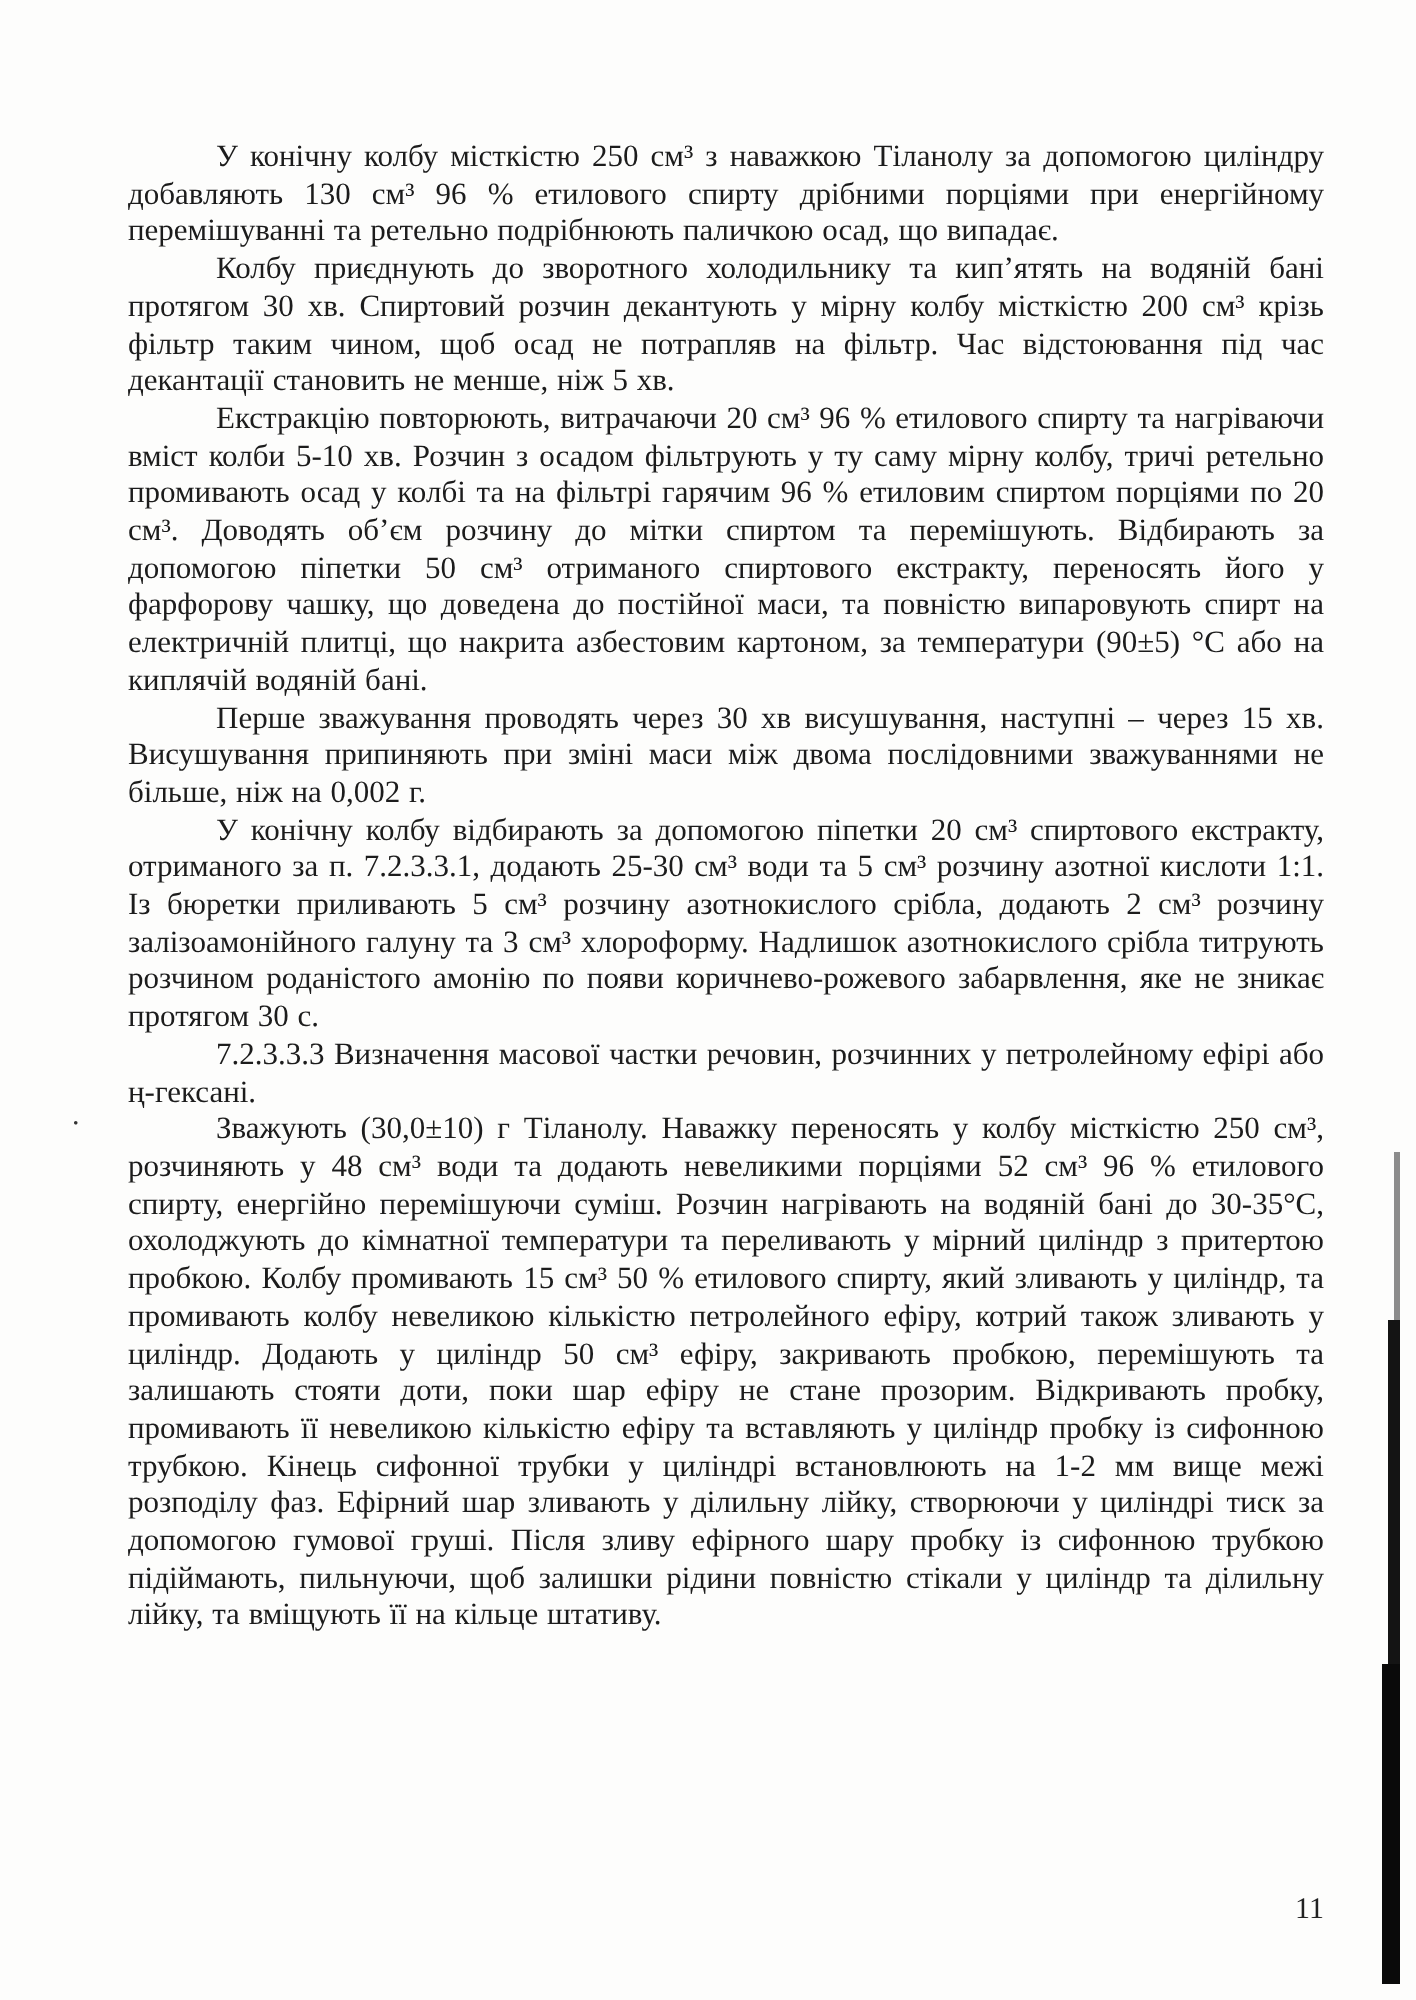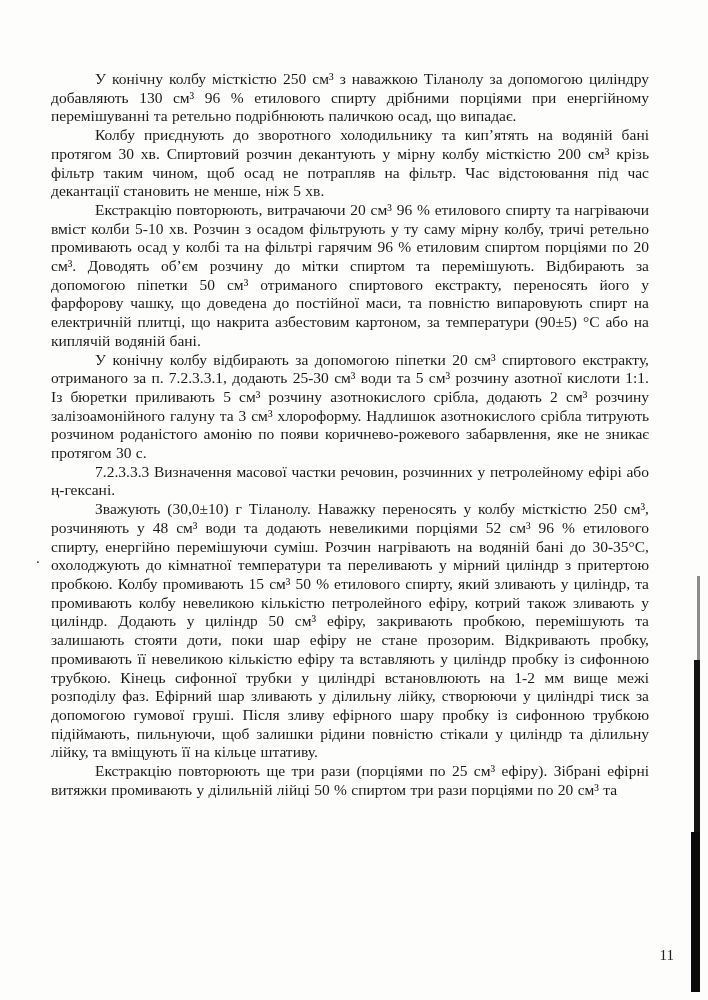--- a/index.html
+++ b/index.html
@@ -11,35 +11,35 @@
     position: relative;
     width: 708px;
     height: 1000px;
     background: #fdfdfc;
     overflow: hidden;
     font-family: "Liberation Serif", "DejaVu Serif", serif;
     color: #1c1c1c;
   }
   .textblock {
     position: absolute;
-    left: 51px;
+    left: 64px;
     top: 70px;
     width: 598px;
     font-size: 15.5px;
     line-height: 18.7px;
     text-align: justify;
     word-spacing: 0.5px;
   }
   .para {
     margin: 0;
     text-indent: 44px;
   }
   .page-number {
     position: absolute;
-    right: 34px;
+    right: 46px;
     bottom: 36px;
     font-size: 15px;
     color: #222;
   }
   .margin-dot {
     position: absolute;
     left: 36px;
     top: 550px;
     font-size: 15px;
     color: #333;
@@ -74,24 +74,24 @@
 <body>
 
 <div class="page">
 
   <span class="margin-dot">.</span>
 
   <div class="textblock">
     <p class="para">У конічну колбу місткістю 250 см³ з наважкою Тіланолу за допомогою циліндру добавляють 130 см³ 96 % етилового спирту дрібними порціями при енергійному перемішуванні та ретельно подрібнюють паличкою осад, що випадає.</p>
     <p class="para">Колбу приєднують до зворотного холодильнику та кип’ятять на водяній бані протягом 30 хв. Спиртовий розчин декантують у мірну колбу місткістю 200 см³ крізь фільтр таким чином, щоб осад не потрапляв на фільтр. Час відстоювання під час декантації становить не менше, ніж 5 хв.</p>
     <p class="para">Екстракцію повторюють, витрачаючи 20 см³ 96 % етилового спирту та нагріваючи вміст колби 5-10 хв. Розчин з осадом фільтрують у ту саму мірну колбу, тричі ретельно промивають осад у колбі та на фільтрі гарячим 96 % етиловим спиртом порціями по 20 см³. Доводять об’єм розчину до мітки спиртом та перемішують. Відбирають за допомогою піпетки 50 см³ отриманого спиртового екстракту, переносять його у фарфорову чашку, що доведена до постійної маси, та повністю випаровують спирт на електричній плитці, що накрита азбестовим картоном, за температури (90±5) °С або на киплячій водяній бані.</p>
+    <p class="para">Перше зважування проводять через 30 хв висушування, наступні – через 15 хв. Висушування припиняють при зміні маси між двома послідовними зважуваннями не більше, ніж на 0,002 г.</p>
     <p class="para">У конічну колбу відбирають за допомогою піпетки 20 см³ спиртового екстракту, отриманого за п. 7.2.3.3.1, додають 25-30 см³ води та 5 см³ розчину азотної кислоти 1:1. Із бюретки приливають 5 см³ розчину азотнокислого срібла, додають 2 см³ розчину залізоамонійного галуну та 3 см³ хлороформу. Надлишок азотнокислого срібла титрують розчином роданістого амонію по появи коричнево-рожевого забарвлення, яке не зникає протягом 30 с.</p>
     <p class="para">7.2.3.3.3 Визначення масової частки речовин, розчинних у петролейному ефірі або ң-гексані.</p>
     <p class="para">Зважують (30,0±10) г Тіланолу. Наважку переносять у колбу місткістю 250 см³, розчиняють у 48 см³ води та додають невеликими порціями 52 см³ 96 % етилового спирту, енергійно перемішуючи суміш. Розчин нагрівають на водяній бані до 30-35°С, охолоджують до кімнатної температури та переливають у мірний циліндр з притертою пробкою. Колбу промивають 15 см³ 50 % етилового спирту, який зливають у циліндр, та промивають колбу невеликою кількістю петролейного ефіру, котрий також зливають у циліндр. Додають у циліндр 50 см³ ефіру, закривають пробкою, перемішують та залишають стояти доти, поки шар ефіру не стане прозорим. Відкривають пробку, промивають її невеликою кількістю ефіру та вставляють у циліндр пробку із сифонною трубкою. Кінець сифонної трубки у циліндрі встановлюють на 1-2 мм вище межі розподілу фаз. Ефірний шар зливають у ділильну лійку, створюючи у циліндрі тиск за допомогою гумової груші. Після зливу ефірного шару пробку із сифонною трубкою підіймають, пильнуючи, щоб залишки рідини повністю стікали у циліндр та ділильну лійку, та вміщують її на кільце штативу.</p>
-    <p class="para">Екстракцію повторюють ще три рази (порціями по 25 см³ ефіру). Зібрані ефірні витяжки промивають у ділильній лійці 50 % спиртом три рази порціями по 20 см³ та</p>
   </div>
 
   <div class="page-number">11</div>
 
   <div class="scan-bar-1"></div>
   <div class="scan-bar-2"></div>
   <div class="scan-bar-3"></div>
 
 </div>
 

